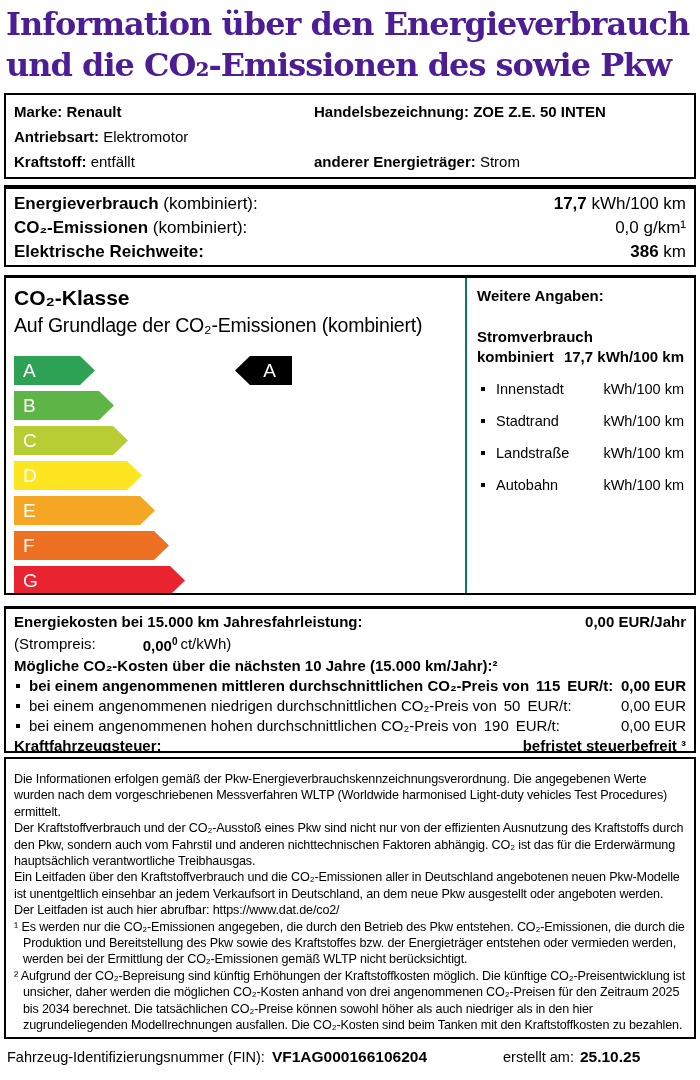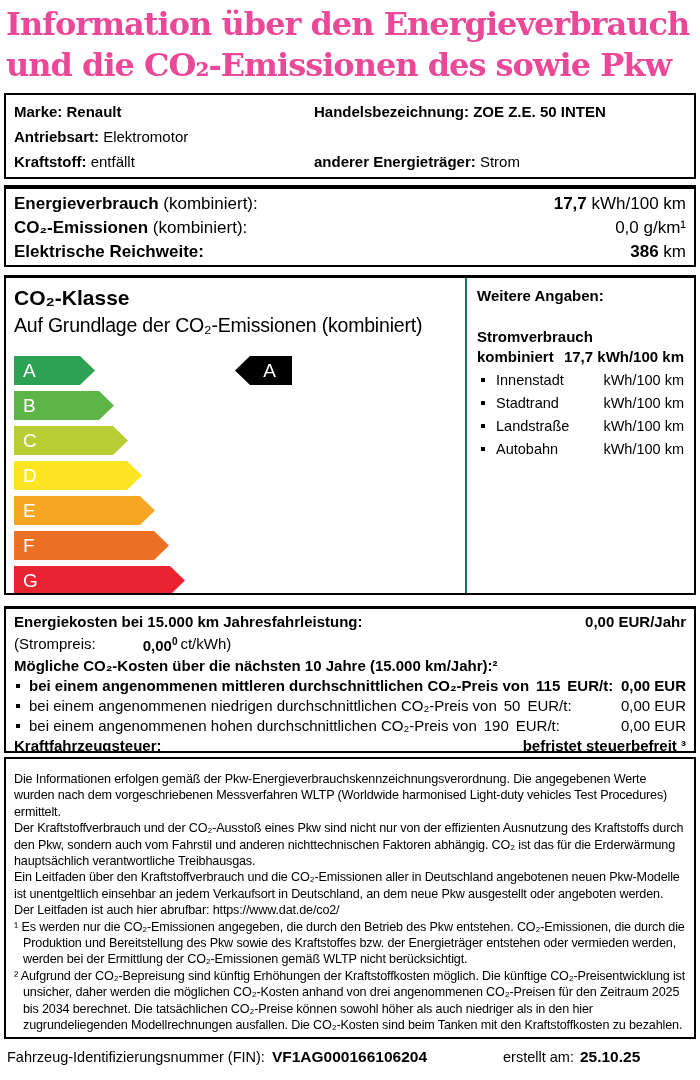--- a/index.html
+++ b/index.html
@@ -7,21 +7,21 @@
   body {
     font-family:"Liberation Sans","DejaVu Sans",sans-serif;
     color:#000; height:1080px; overflow:hidden;
   }
   .page { padding:0 4px; }
 
   
   .doc-title {
     font-family:"DejaVu Serif","Liberation Serif",serif;
     font-weight:bold; font-size:32px; line-height:41px;
-    letter-spacing:-1px; color:#ec4899; margin:4px 0 0 2px;
+    letter-spacing:-1px; color:#4c1d95; margin:4px 0 0 2px;
   }
 
   
   .box { border:2px solid #000; width:692px; overflow:hidden; }
 
   
   .box-vehicle { margin-top:7px; height:86px; padding:4px 8px; font-size:15px; }
   .v-row { display:grid; grid-template-columns:300px 1fr; line-height:25px; white-space:nowrap; }
   .lbl { font-weight:bold; }
 
@@ -43,21 +43,21 @@
   .indicator {
     position:absolute; top:0; left:221px; width:57px; height:29px; background:#000;
     clip-path:polygon(15px 0, 100% 0, 100% 100%, 15px 100%, 0 50%);
     color:#fff; font-size:19px; display:flex; align-items:center; justify-content:center;
     padding-left:12px;
   }
   .co2-right { flex:0 0 229px; border-left:2px solid #0f766e; padding:9px 10px; font-size:15px; }
   .wa-heading, .strom-heading { font-weight:bold; }
   .strom-heading { margin-top:24px; }
   .komb-row { display:flex; justify-content:space-between; font-weight:bold; margin-top:3px; }
-  .wa-item { display:flex; align-items:center; font-size:14.5px; margin-top:7px; padding-left:4px; }
+  .wa-item { display:flex; align-items:center; font-size:14.5px; margin-top:16px; padding-left:4px; }
   .sq { width:4px; height:4px; background:#000; flex:0 0 auto; }
   .wa-item .sq { margin-right:11px; }
   .wa-item .spacer, .cost-bullet .spacer { flex:1 1 auto; }
 
   
   .box-costs { margin-top:11px; height:147px; border-top-width:3px; padding:3px 8px; font-size:15px; }
   .cost-row { display:flex; line-height:20px; align-items:center; }
   .sb { justify-content:space-between; }
   .bold { font-weight:bold; }
   .strom-val { font-weight:bold; margin-left:47px; }

